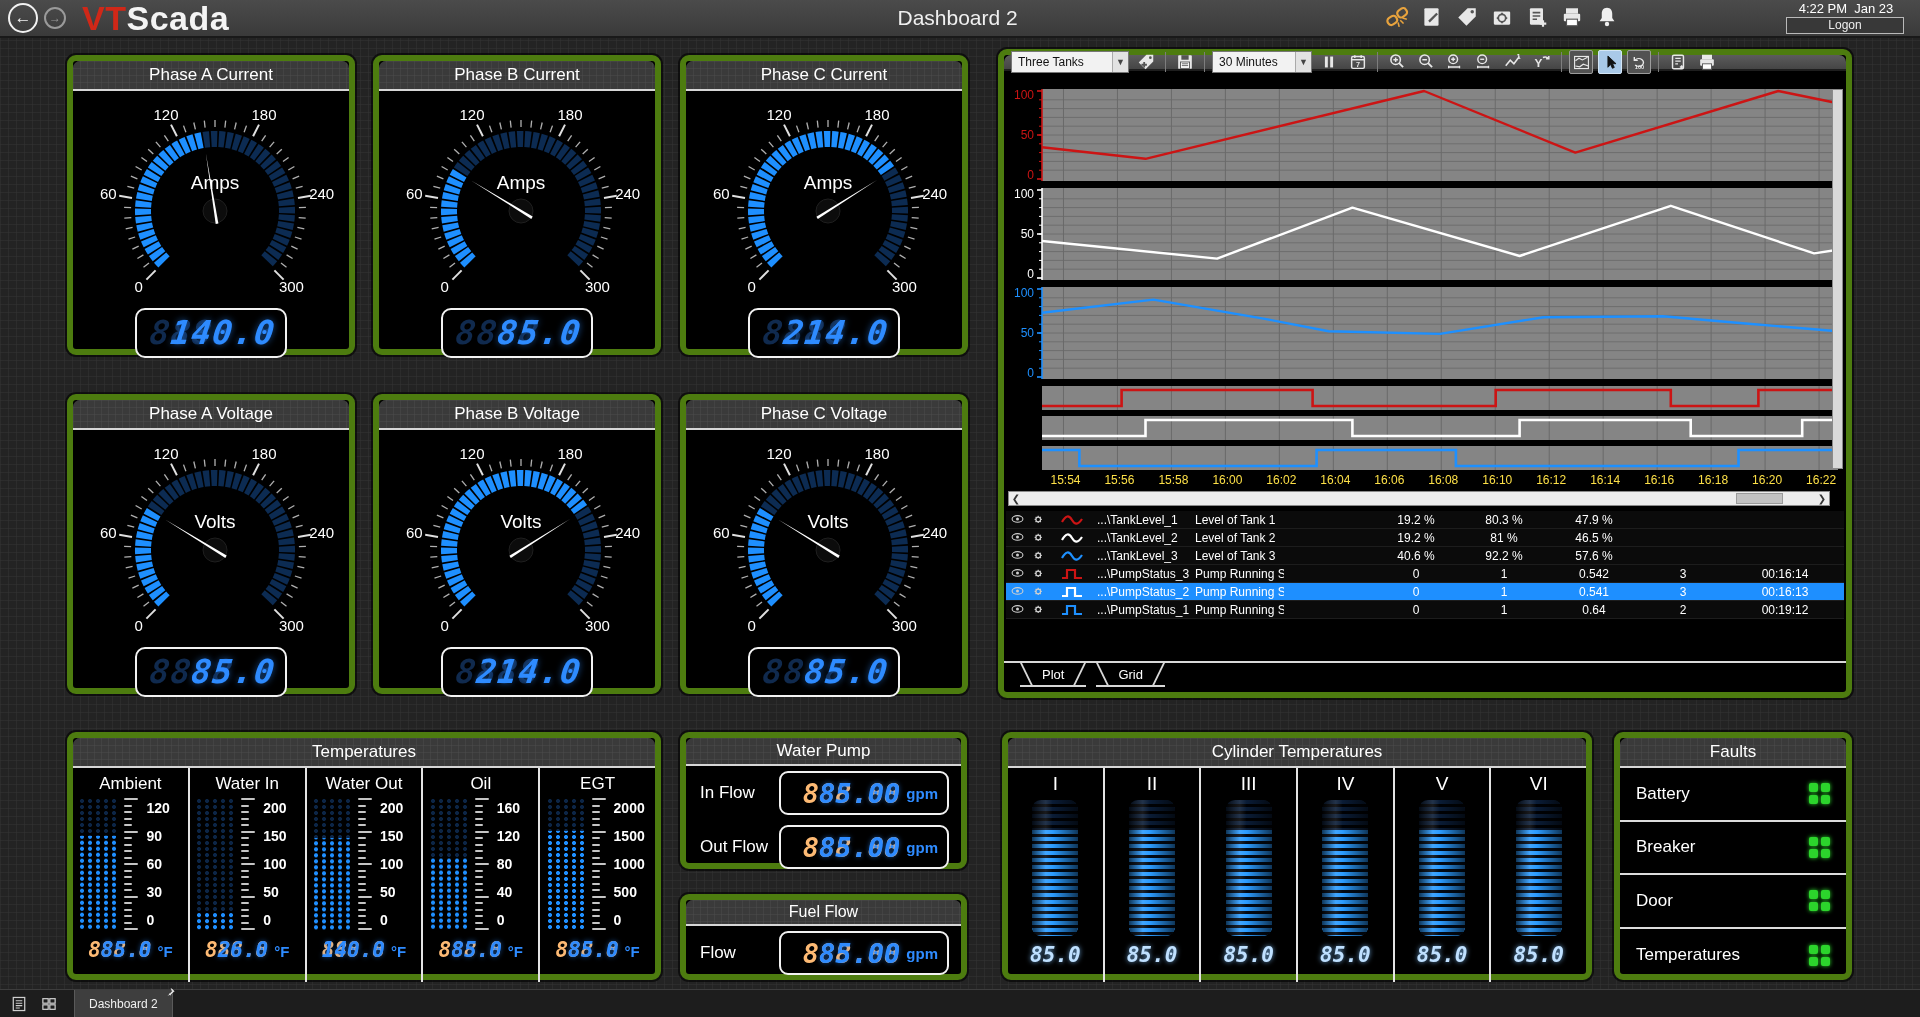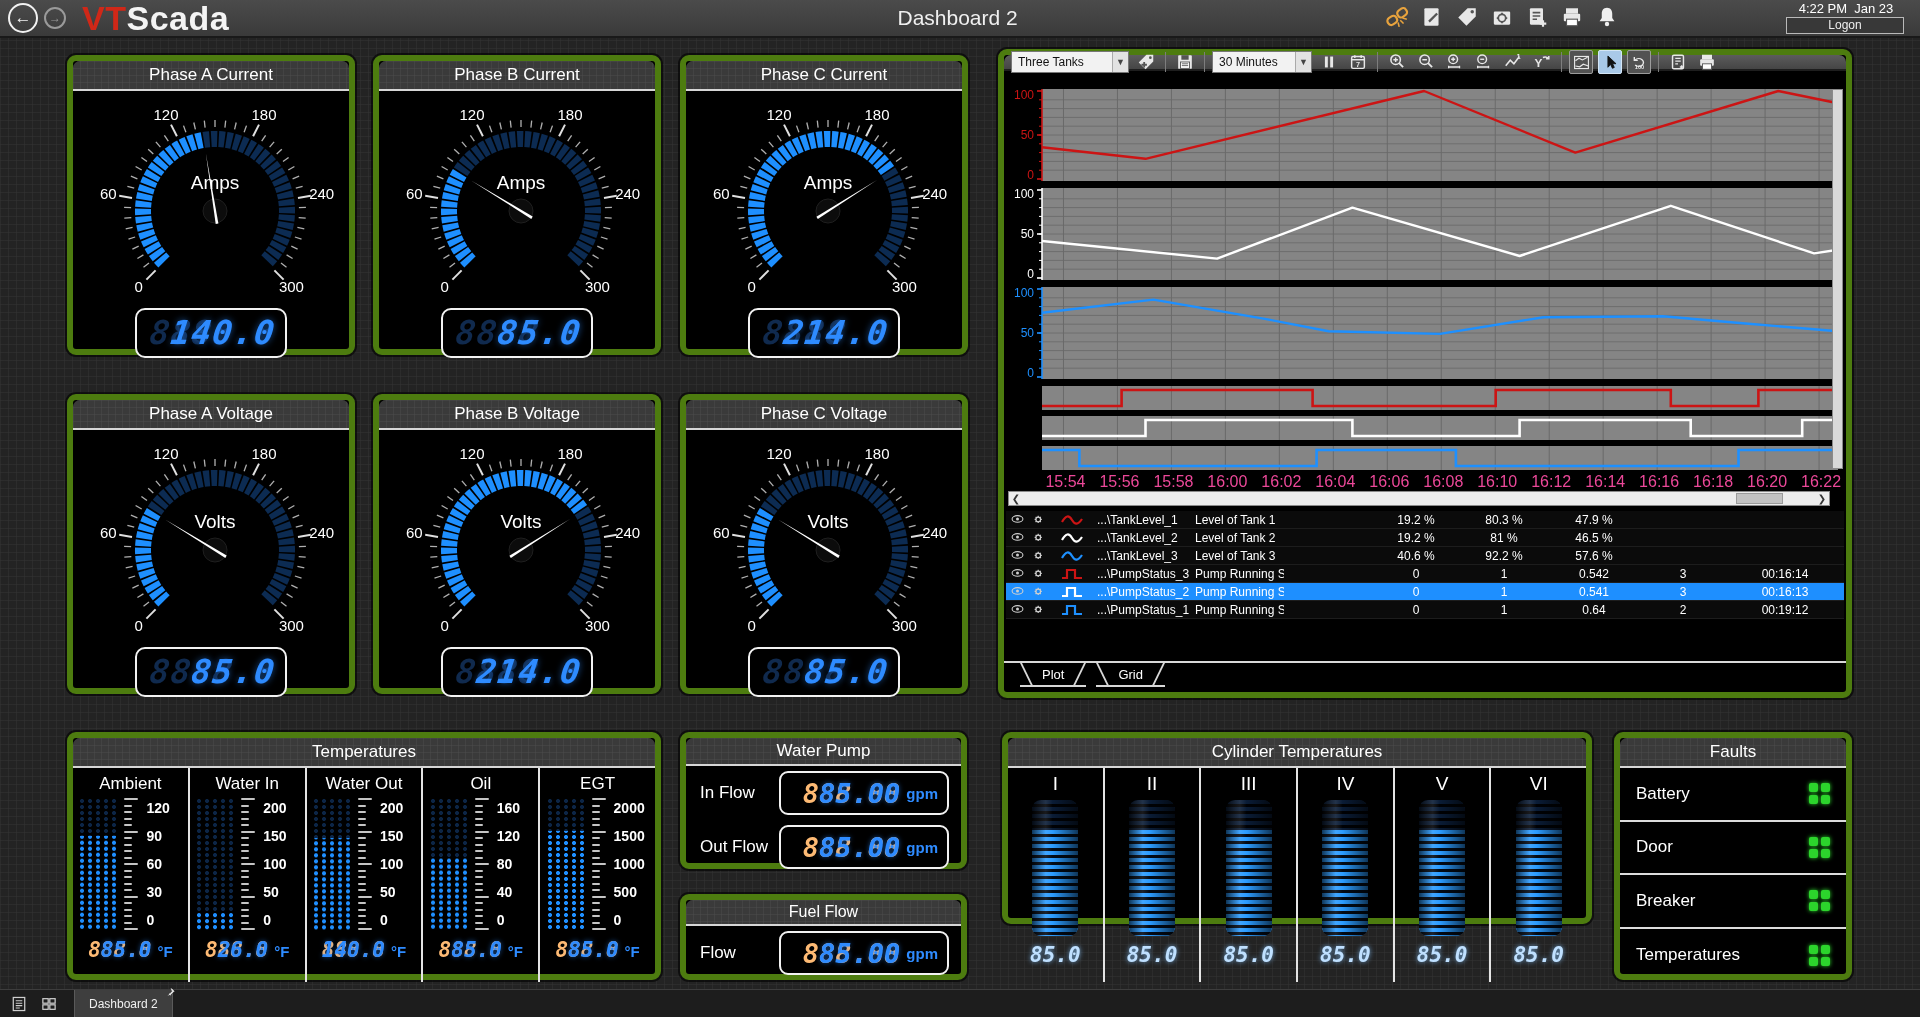--- a/index.html
+++ b/index.html
@@ -92,21 +92,21 @@
   .tsel{height:22px;background:#f2f2f2;color:#111;font-size:12px;display:flex;align-items:center;border:1px solid #777}
   .tsel .stxt{padding:0 6px;flex:1;white-space:nowrap}
   .tsel .sarr{width:16px;height:100%;border-left:1px solid #aaa;background:#e2e2e2;color:#444;font-size:9px;display:flex;align-items:center;justify-content:center}
   .tbtn{width:24px;height:24px;display:flex;align-items:center;justify-content:center}
   .tbtn.boxed{border:1px solid #9c9c9c;border-radius:2px;background:#525252}
   .tbtn.active{background:#a9c9e8;border-color:#d4e6f6}
   .tsep{width:1px;height:20px;background:#7d7d7d;margin:0 2px}
   .plots{position:absolute;left:0;top:30px;right:0;height:422px}
   .subplot{position:absolute;left:2px}
   .timeaxis{position:absolute;left:2px;top:388px;height:16px;right:2px}
-  .timeaxis span{position:absolute;transform:translateX(-50%);font-size:16px;color:#ec4899;white-space:nowrap}
+  .timeaxis span{position:absolute;transform:translateX(-50%);font-size:12px;color:#fde047;white-space:nowrap}
   .hscroll{position:absolute;left:4px;right:16px;top:406px;height:15px;background:#ececec;border:1px solid #8a8a8a;display:flex;align-items:center}
   .hscroll .arr{width:14px;text-align:center;color:#333;font-size:10px;line-height:13px}
   .hscroll .track{position:relative;flex:1;height:100%}
   .hthumb{position:absolute;top:1px;bottom:1px;background:#c2c2c2;border:1px solid #9a9a9a}
   .vscroll{position:absolute;width:11px;top:4px;background:#d9d9d9;border:1px solid #8a8a8a}
   .pentable{position:absolute;left:2px;right:2px;top:456px}
   .trow{display:grid;grid-template-columns:22px 22px 44px 98px 92px 88px 88px 88px 92px 86px 1fr;height:18px;align-items:center;font-size:12px;background:#0b0b0b;border-bottom:1px solid #1d1d1d}
   .trow.hdr{background:#191919;font-weight:bold;border-bottom:1px solid #555}
   .trow.hdr .cell{border-right:1px solid #555;height:100%;display:flex;align-items:center;justify-content:center}
   .trow.sel{background:#1e8fff}
@@ -1544,21 +1544,21 @@
       <div class="flowrow">
         <span class="flabel">Flow</span>
         <div class="flowbox">
           <span class="mini" style="font-size:27px"><span class="mg">888.88</span><span class="mv"> 85.00</span></span>
           <span class="unitlbl">gpm</span>
         </div>
       </div>
     </div>
 </div>
 
-<div class="panel" style="left:1002px;top:732px;width:590px;height:192px">
+<div class="panel" style="left:1002px;top:732px;width:590px;height:248px">
   <div class="phead">Cylinder Temperatures</div>
   <div class="ccols" id="cyl-cols">
       <div class="ccol">
         <div class="clabel">I</div>
         <div class="cbar">
           <div class="cbarlit" style="height:78%"></div>
         </div>
         <div class="cval">85.0</div>
       </div>
       <div class="ccol">
@@ -1605,30 +1605,30 @@
       <div class="frow">
         <span class="flbl">Battery</span>
         <span class="led">
           <i style="background:#2cd42c;box-shadow:0 0 4px #2cd42c"></i>
           <i style="background:#2cd42c;box-shadow:0 0 4px #2cd42c"></i>
           <i style="background:#2cd42c;box-shadow:0 0 4px #2cd42c"></i>
           <i style="background:#2cd42c;box-shadow:0 0 4px #2cd42c"></i>
         </span>
       </div>
       <div class="frow">
-        <span class="flbl">Door</span>
+        <span class="flbl">Breaker</span>
         <span class="led">
           <i style="background:#2cd42c;box-shadow:0 0 4px #2cd42c"></i>
           <i style="background:#2cd42c;box-shadow:0 0 4px #2cd42c"></i>
           <i style="background:#2cd42c;box-shadow:0 0 4px #2cd42c"></i>
           <i style="background:#2cd42c;box-shadow:0 0 4px #2cd42c"></i>
         </span>
       </div>
       <div class="frow">
-        <span class="flbl">Breaker</span>
+        <span class="flbl">Door</span>
         <span class="led">
           <i style="background:#2cd42c;box-shadow:0 0 4px #2cd42c"></i>
           <i style="background:#2cd42c;box-shadow:0 0 4px #2cd42c"></i>
           <i style="background:#2cd42c;box-shadow:0 0 4px #2cd42c"></i>
           <i style="background:#2cd42c;box-shadow:0 0 4px #2cd42c"></i>
         </span>
       </div>
       <div class="frow">
         <span class="flbl">Temperatures</span>
         <span class="led">

